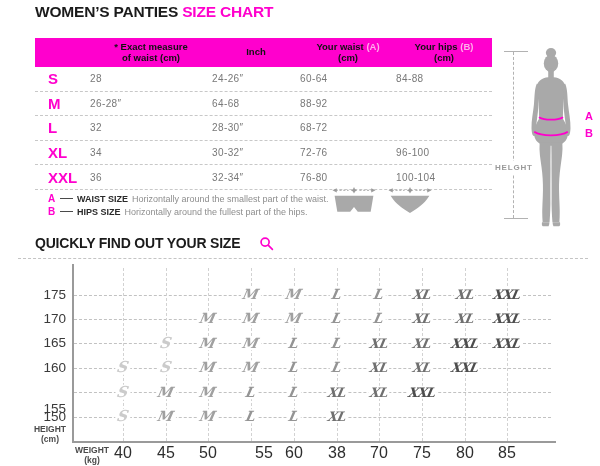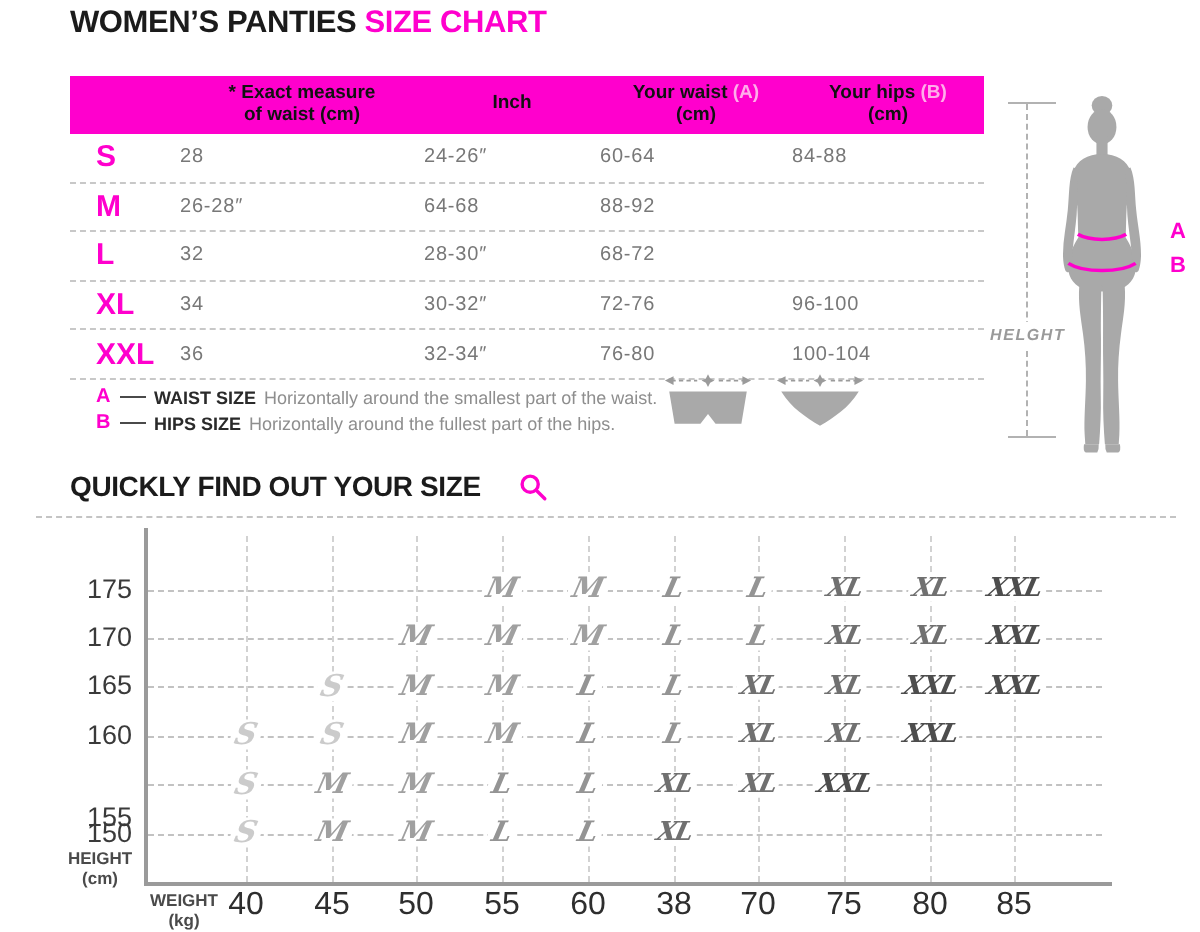--- a/index.html
+++ b/index.html
@@ -28,21 +28,21 @@
   .leg-dash-el { width:13px; height:0; border-top:1.5px solid #4a4a4a; }
   .leg-label { font-weight:bold; color:#2a2a2a; }
 
   
   #panties-icons { position:absolute; left:331px; top:186px; display:flex; gap:10px; }
 
   
   #height-line { position:absolute; left:513px; top:52px; height:166px; border-left:1px dashed #b2b2b2; }
   #height-line::before, #height-line::after { content:""; position:absolute; left:-10px; width:24px; border-top:1px solid #b2b2b2; }
   #height-line::before { top:-1px; } #height-line::after { bottom:-1px; }
-  #height-label { position:absolute; left:495px; top:161px; font-size:8px; font-weight:bold; color:#9a9a9a; letter-spacing:0.8px; background:#fff; padding:2px 3px 2px 0;font-style:italic; }
+  #height-label { position:absolute; left:495px; top:161px; font-size:8px; font-weight:bold; color:#9a9a9a; letter-spacing:0.8px; background:#fff; padding:2px 3px 2px 0; }
   #silhouette { position:absolute; left:518px; top:47px; }
   .fig-marker { position:absolute; left:585px; font-size:11px; font-weight:bold; color:#ff00cd; }
   #marker-a { top:110px; } #marker-b { top:127px; }
 
   
   #finder-heading { position:absolute; left:35px; top:235px; font-size:14px; font-weight:bold; color:#1b1b1b; letter-spacing:-0.2px; display:flex; align-items:center; gap:19px; }
   #section-divider { position:absolute; left:18px; top:258px; width:570px; border-top:1px dashed #c4c4c4; }
 
   
   .axis { position:absolute; background:#9a9a9a; }
@@ -253,21 +253,21 @@
         <div class="ytick" style="top: 310.9px;">170</div>
         <div class="ytick" style="top: 335.3px;">165</div>
         <div class="ytick" style="top: 359.7px;">160</div>
         <div class="ytick" style="top: 373px; margin-top: 28px;">155</div>
         <div class="ytick" style="top: 408.5px;">150</div>
       </div>
     <div id="x-ticks">
         <div class="xtick" style="left: 123px;">40</div>
         <div class="xtick" style="left: 166px;">45</div>
         <div class="xtick" style="left: 208px;">50</div>
-        <div class="xtick" style="left: 251px;">55</div>
+        <div class="xtick" style="left: 264px;">55</div>
         <div class="xtick" style="left: 294px;">60</div>
         <div class="xtick" style="left: 337px;">38</div>
         <div class="xtick" style="left: 379px;">70</div>
         <div class="xtick" style="left: 422px;">75</div>
         <div class="xtick" style="left: 465px;">80</div>
         <div class="xtick" style="left: 507px;">85</div>
       </div>
     <div class="axis-title" id="y-axis-title">
       <div>HEIGHT</div>
       <div>(cm)</div>

